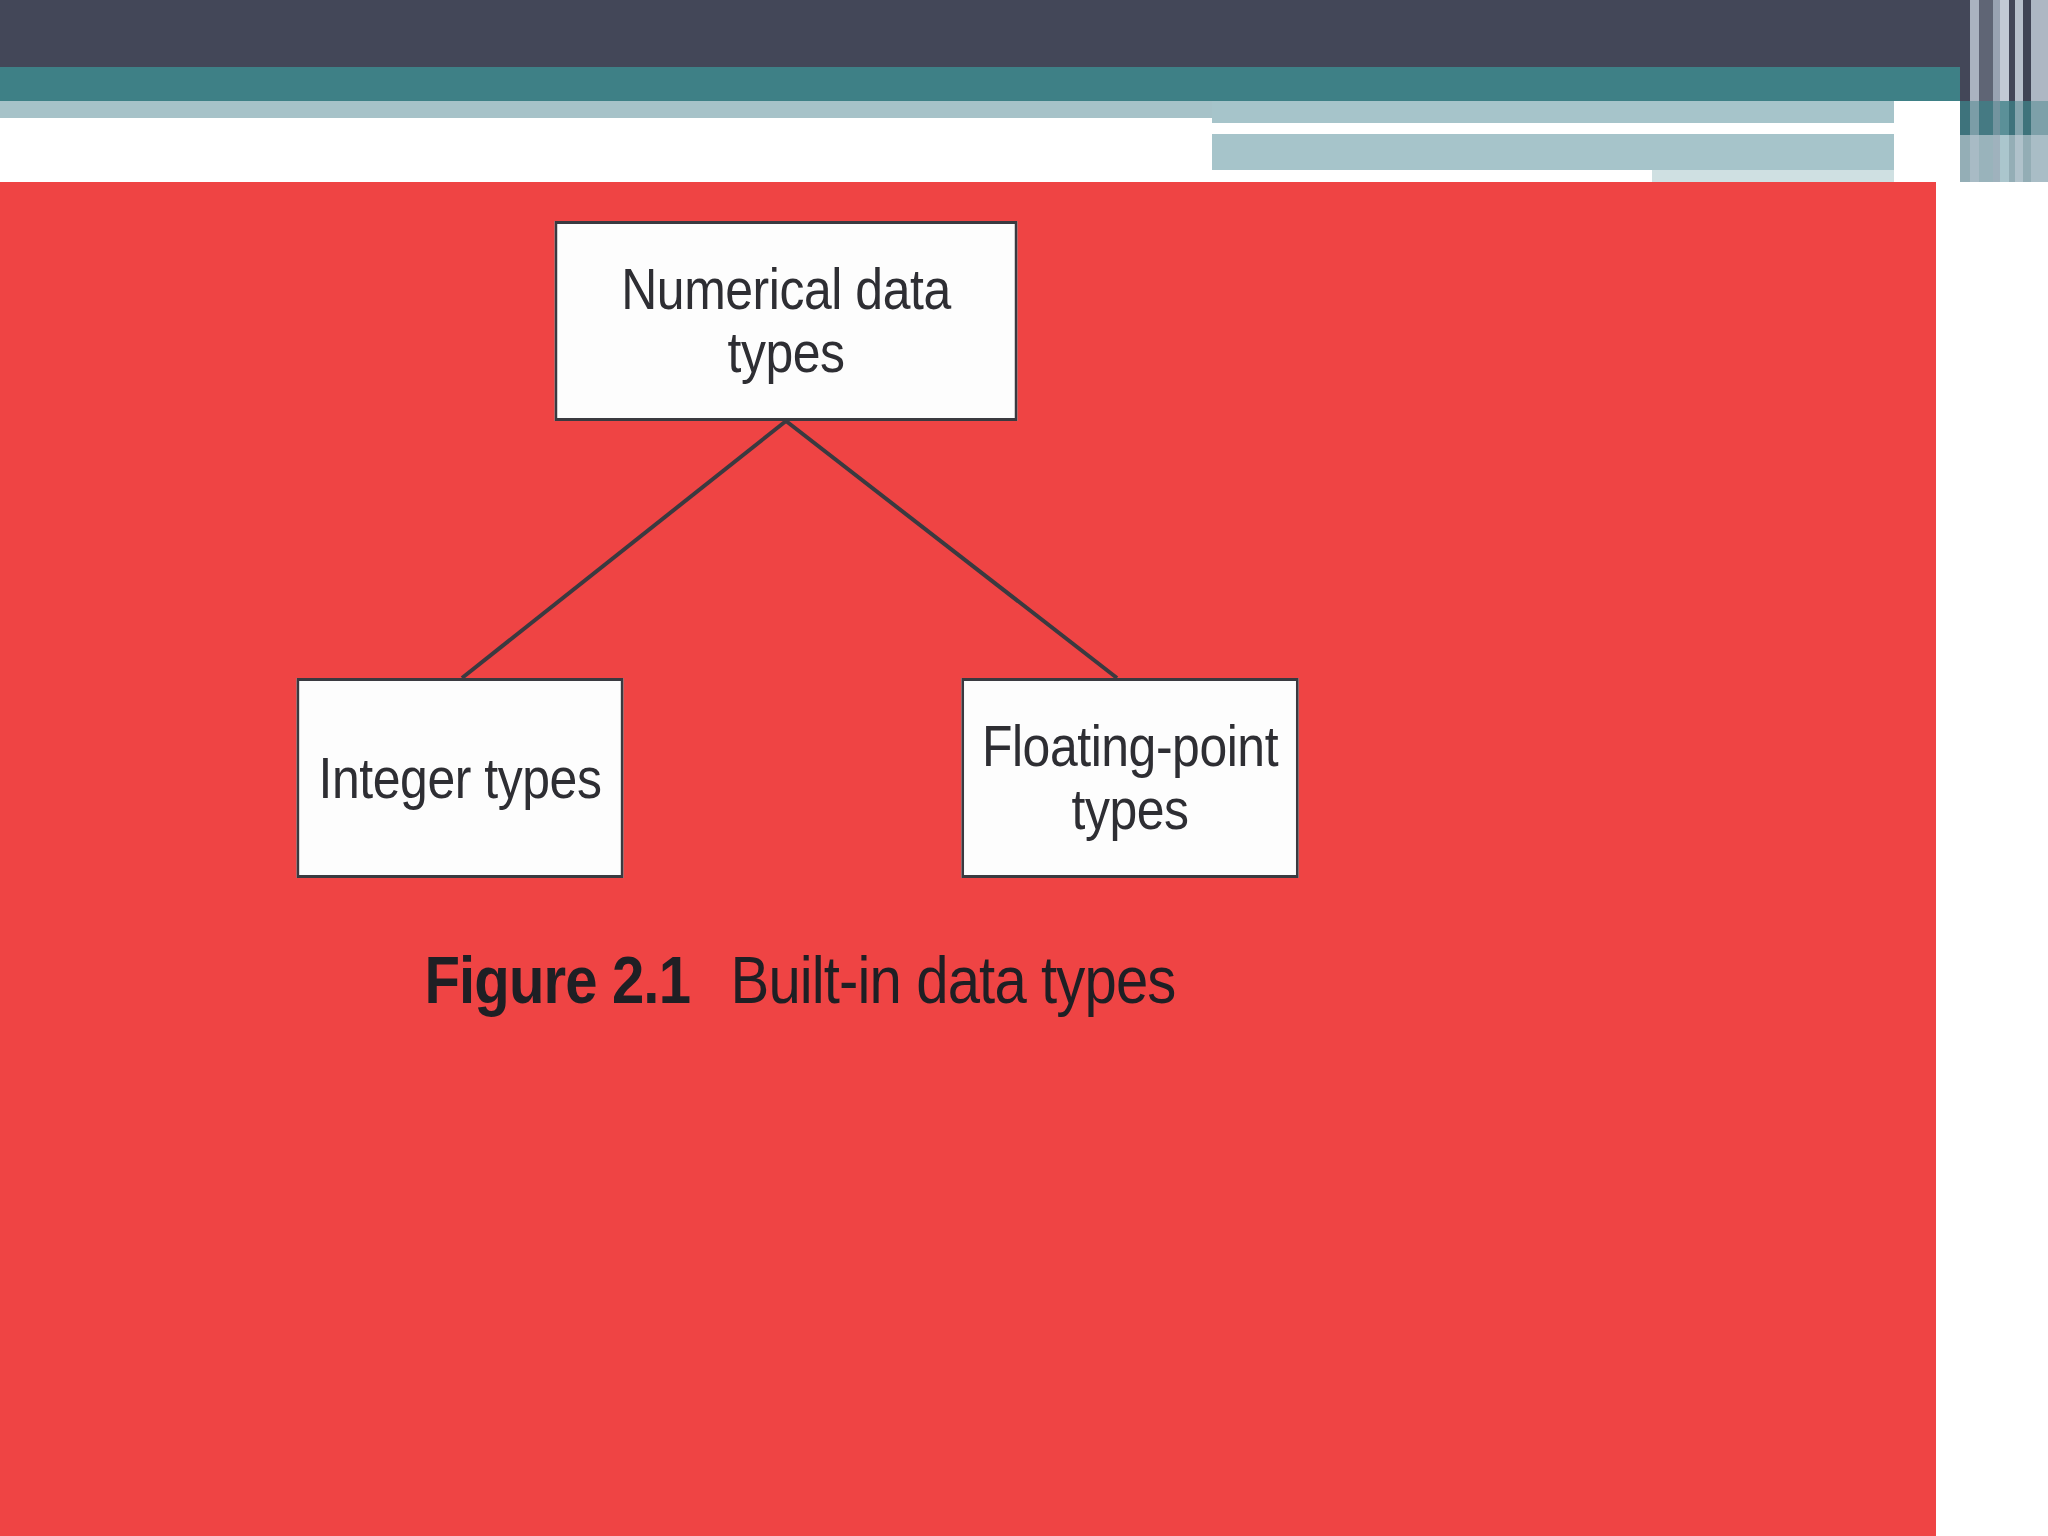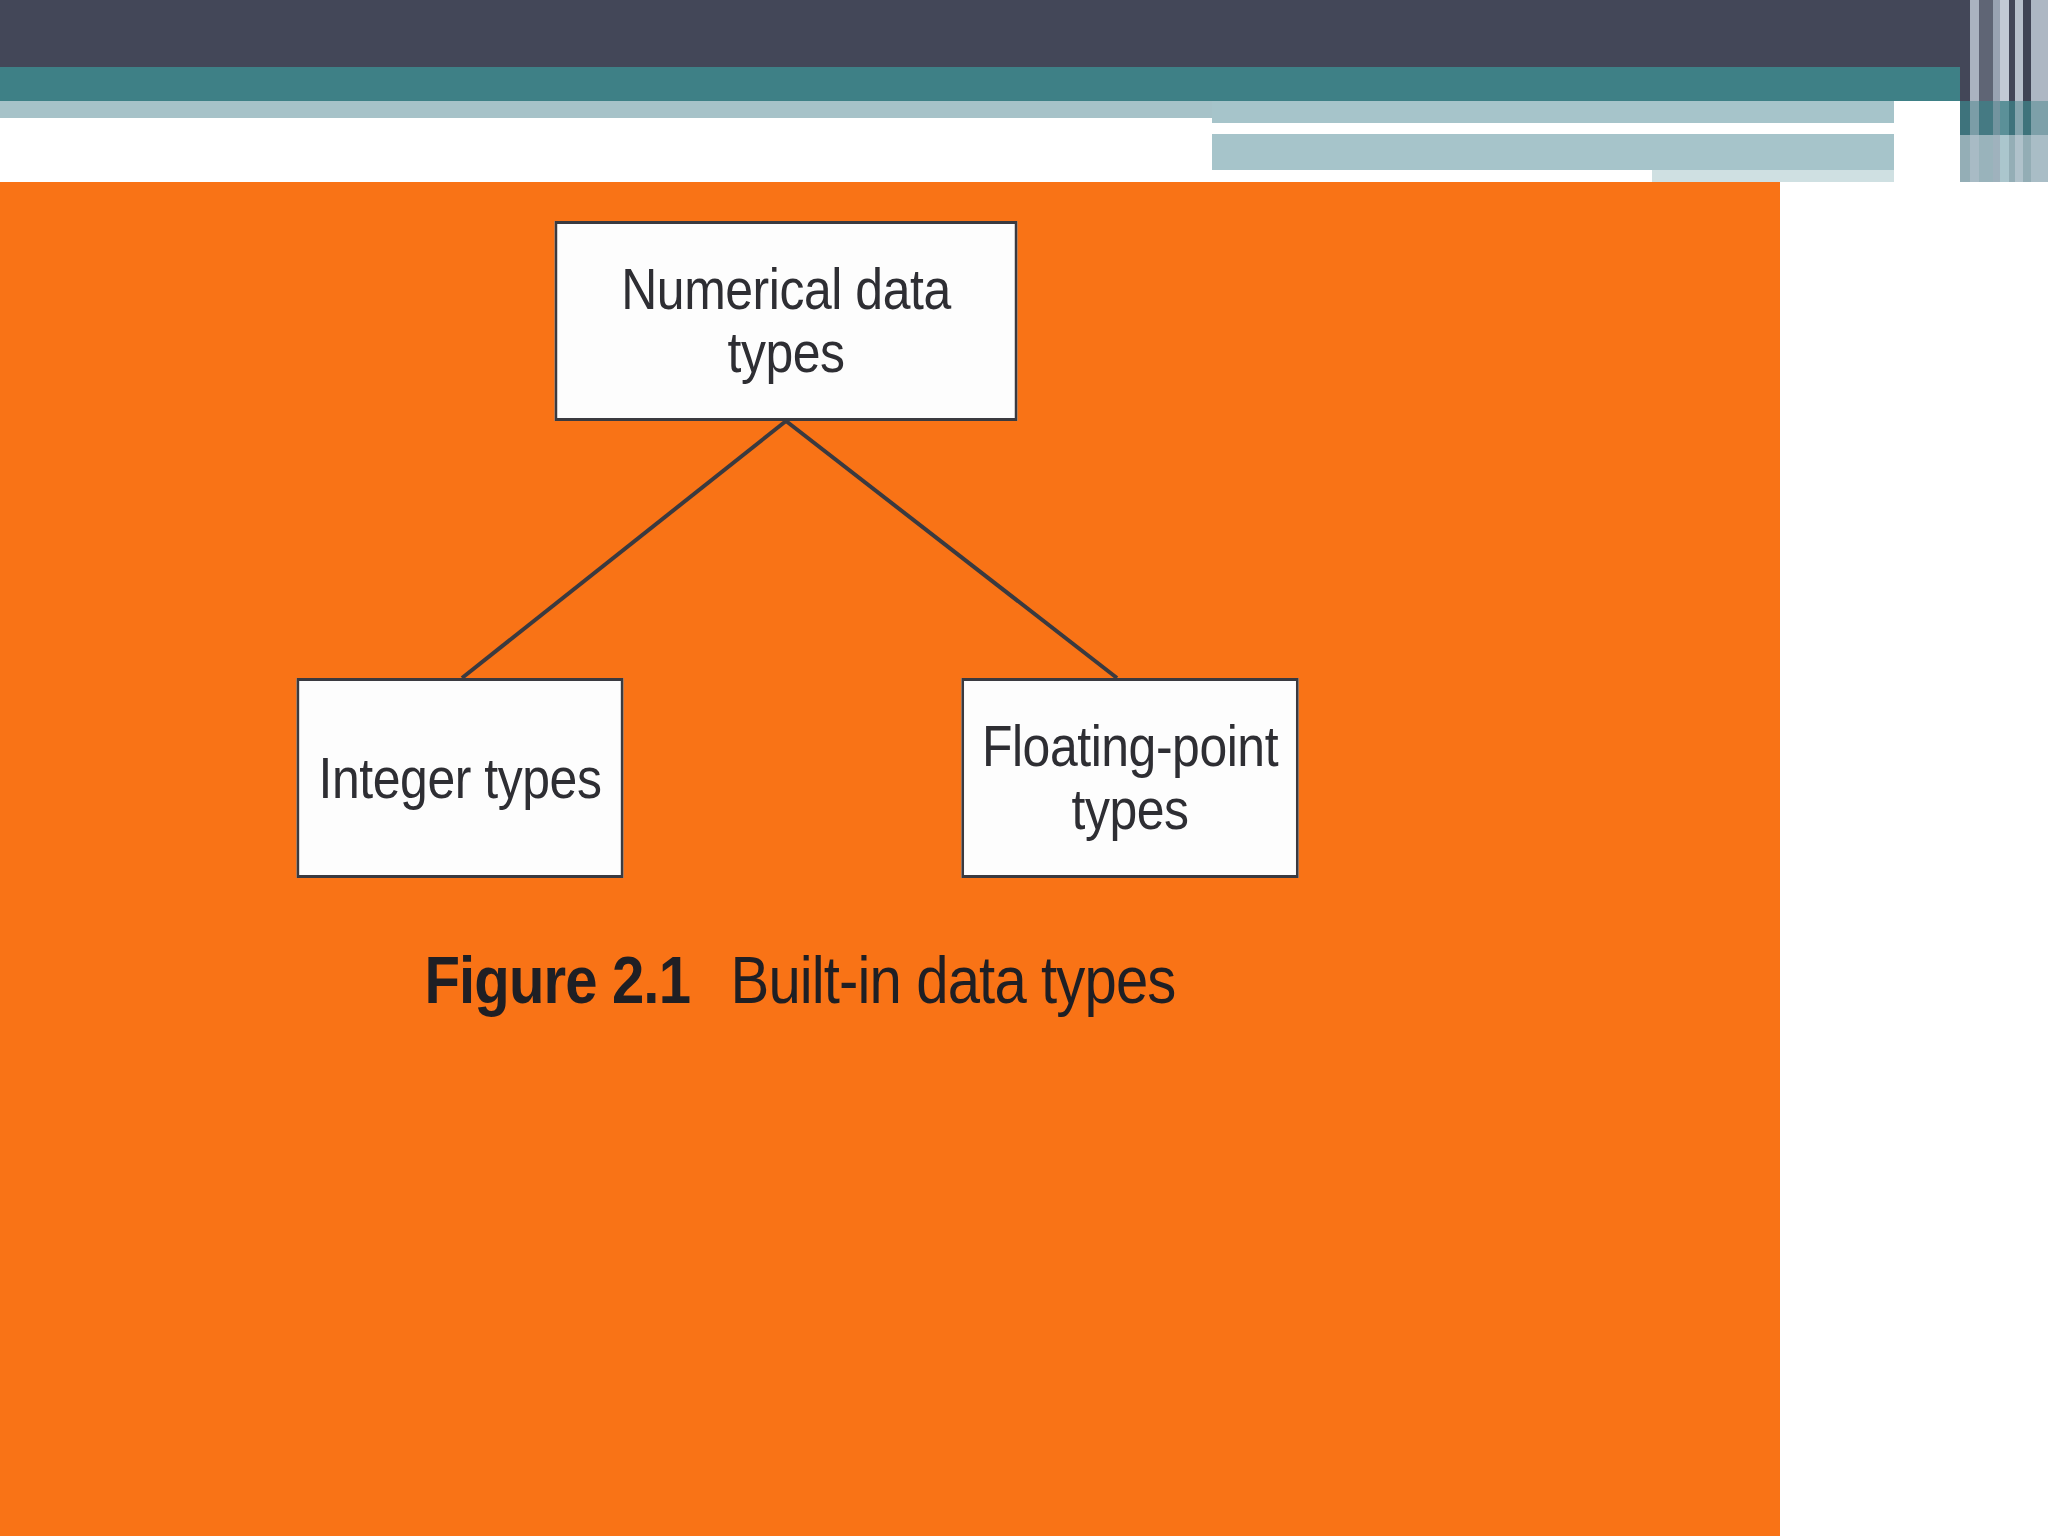--- a/index.html
+++ b/index.html
@@ -80,22 +80,22 @@
   .stripes .s {
     position: absolute;
     top: 0;
     height: 182px;
   }
 
   
   #figure {
     position: absolute;
     left: 0; top: 182px;
-    width: 1780px; height: 1354px;
-    background: #f97316;
+    width: 1936px; height: 1354px;
+    background: #ef4444;
   }
 
   .dbox {
     position: absolute;
     border: 3px solid #3a3a40;
     background: #fdfdfd;
     box-sizing: border-box;
     display: flex;
     align-items: center;
     justify-content: center;

